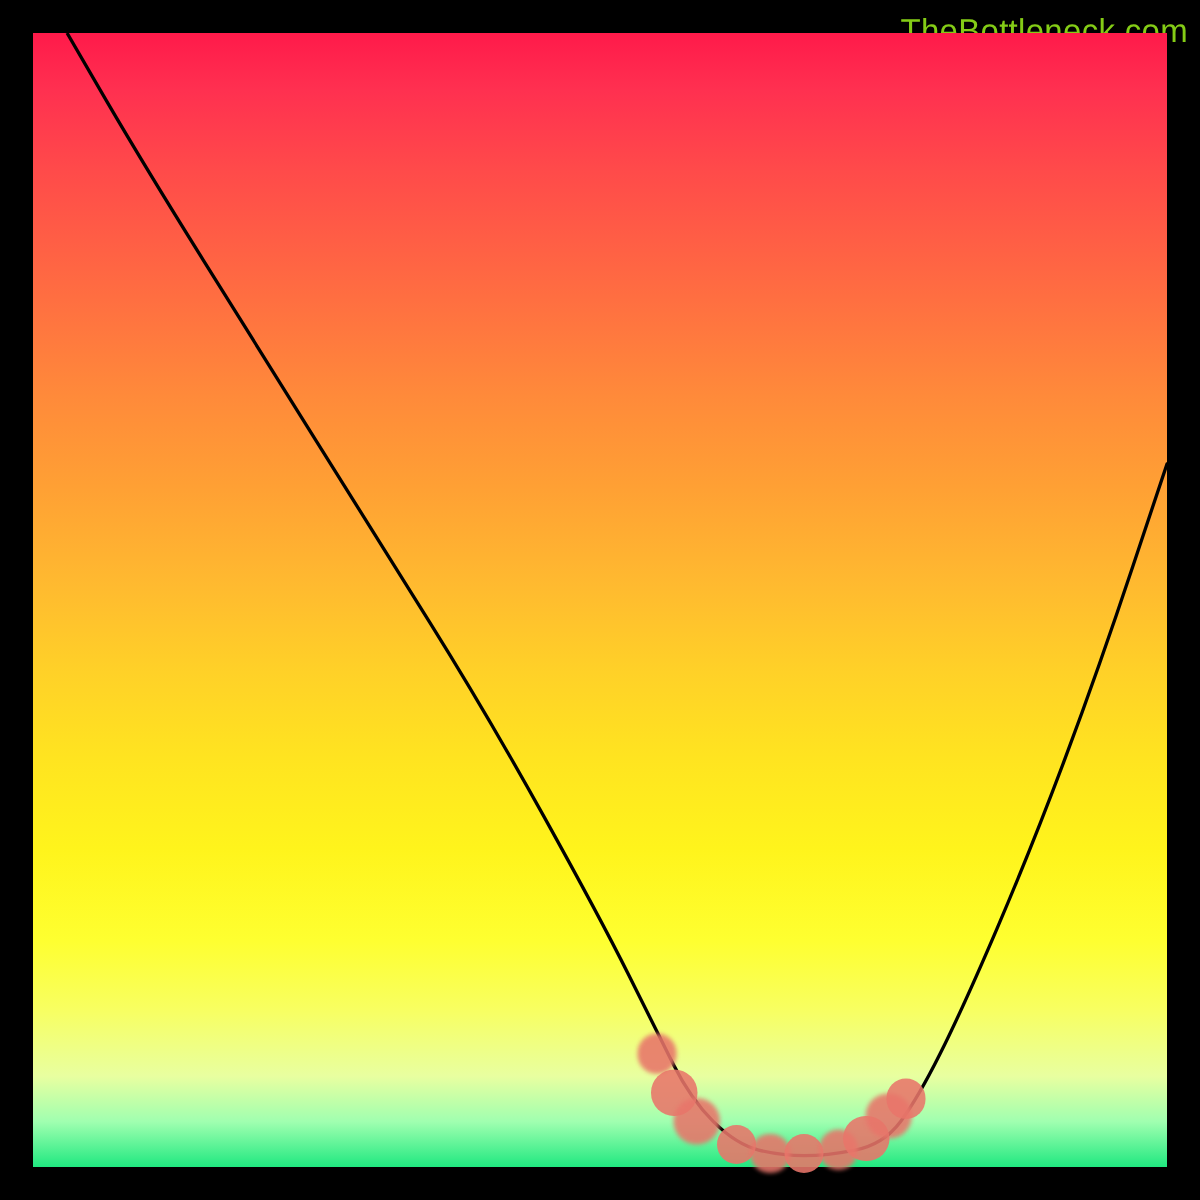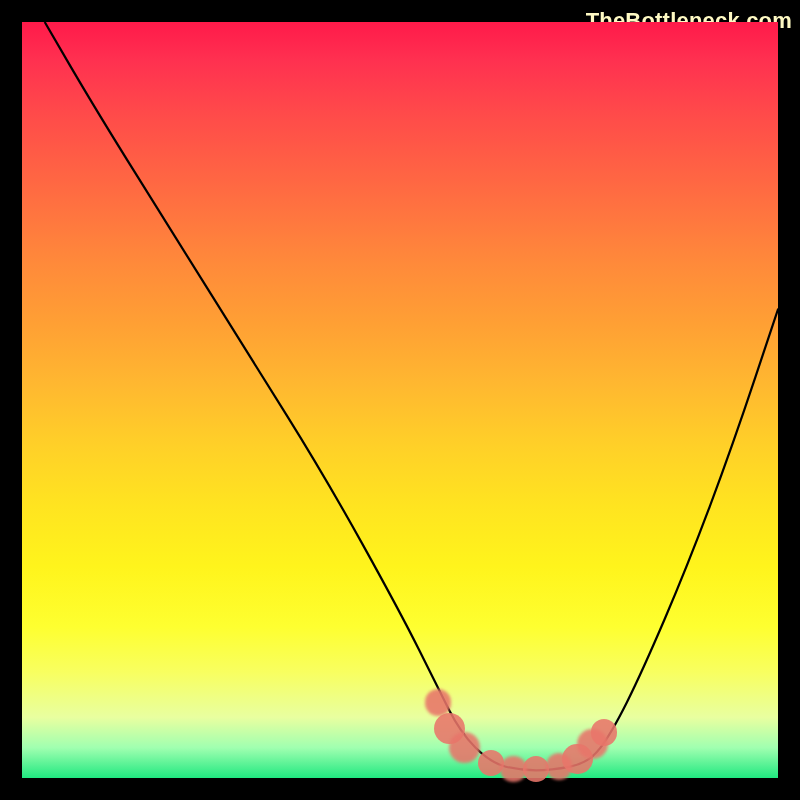--- a/index.html
+++ b/index.html
@@ -39,22 +39,22 @@
       #a0ffb0 96%,
       #20e880 100%
     );
   }
   .watermark {
     position: absolute;
     top: 8px;
     right: 8px;
     font-family: Arial, Helvetica, sans-serif;
     font-size: 22px;
-    color: #fef9c3;
-    font-weight: 700;
+    color: #84cc16;
+    font-weight: 400;
     letter-spacing: 0.2px;
   }
   svg.curves {
     position: absolute;
     left: 0;
     top: 0;
     width: 756px;
     height: 756px;
   }
   .marker {

